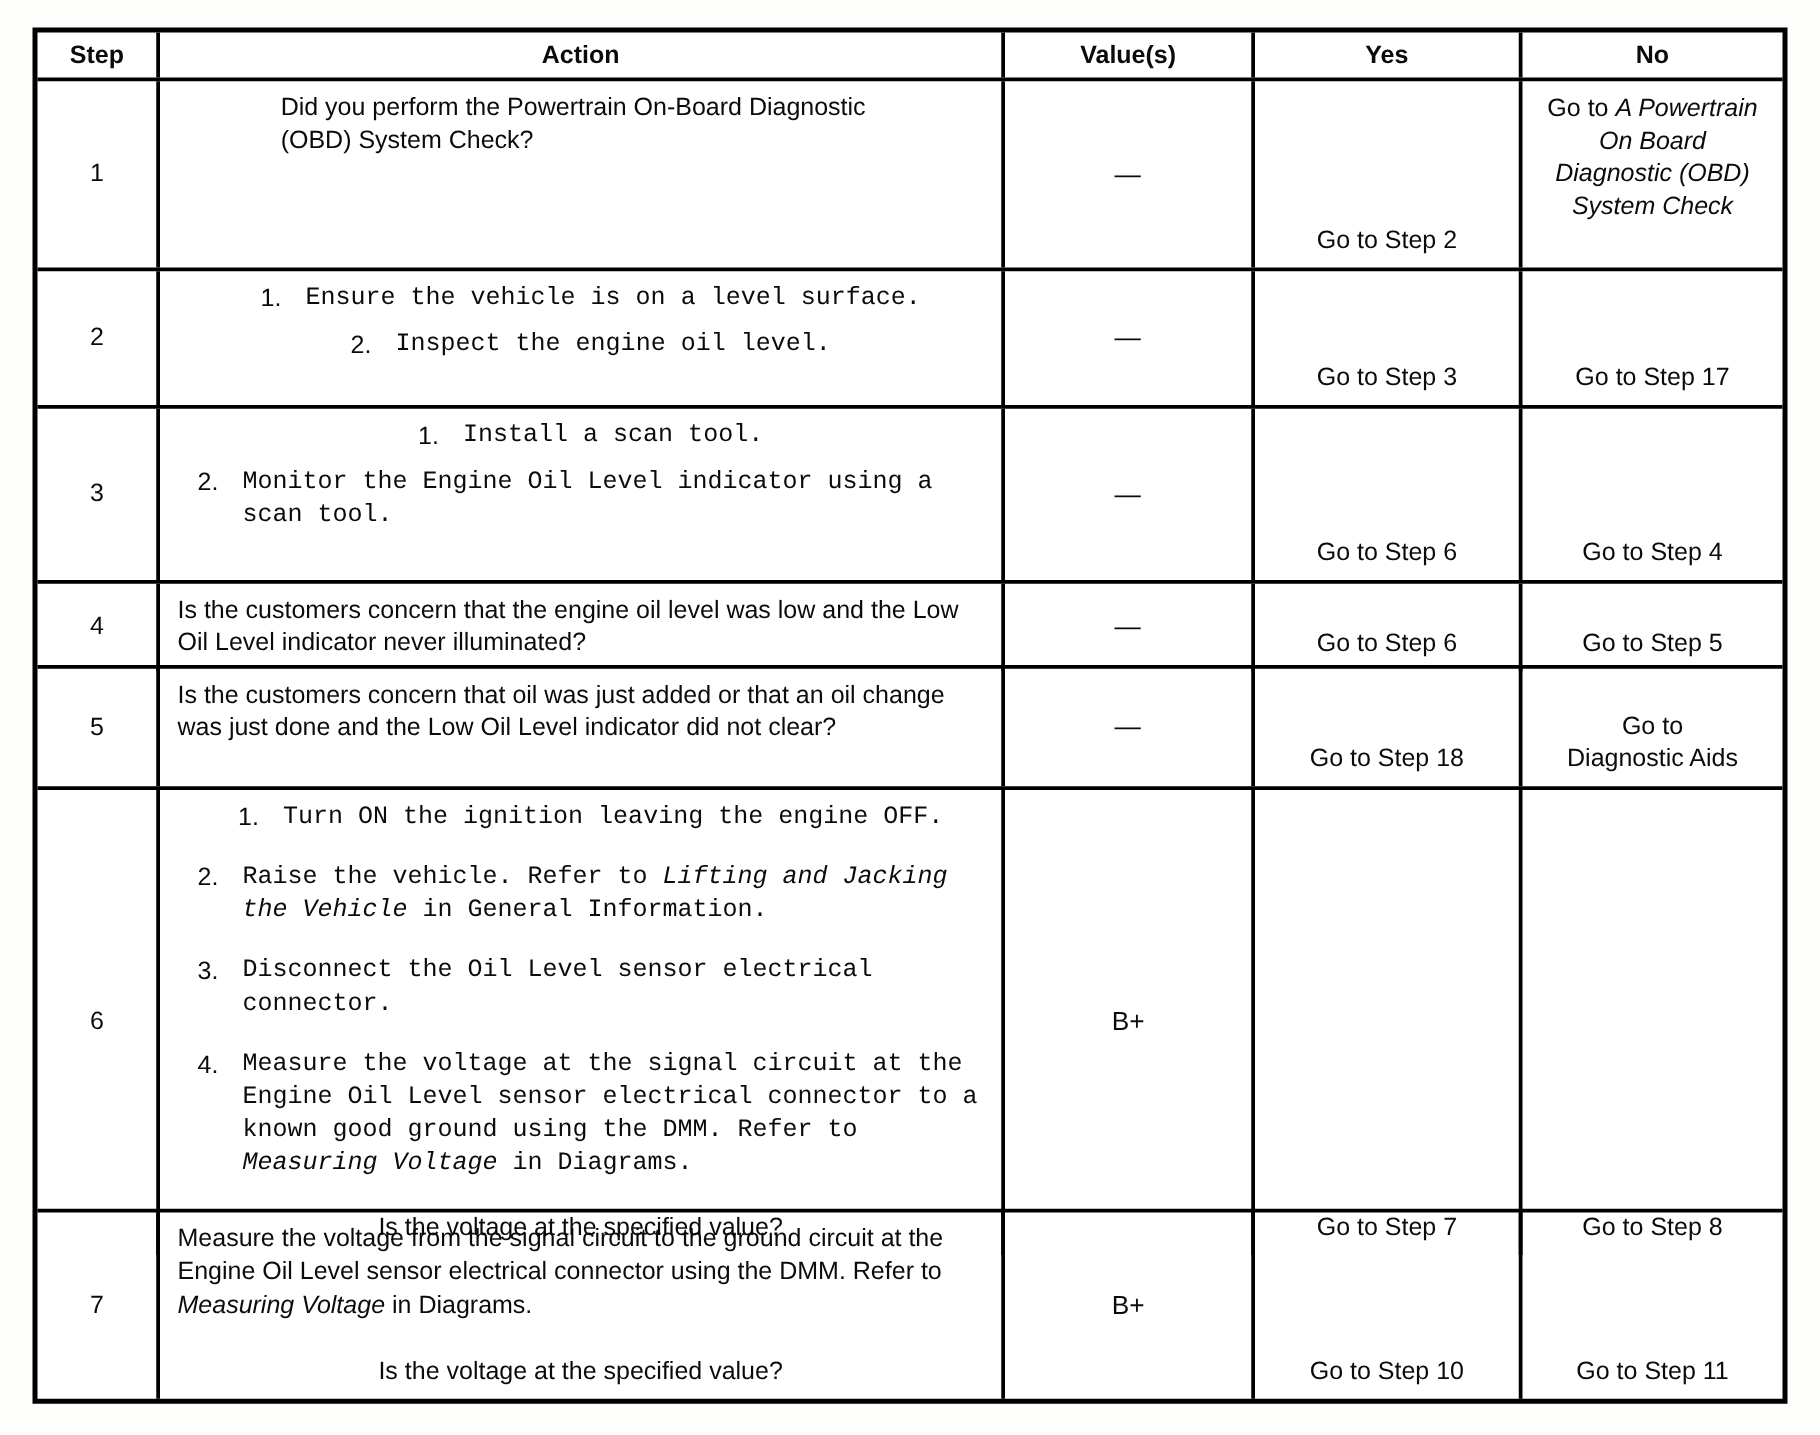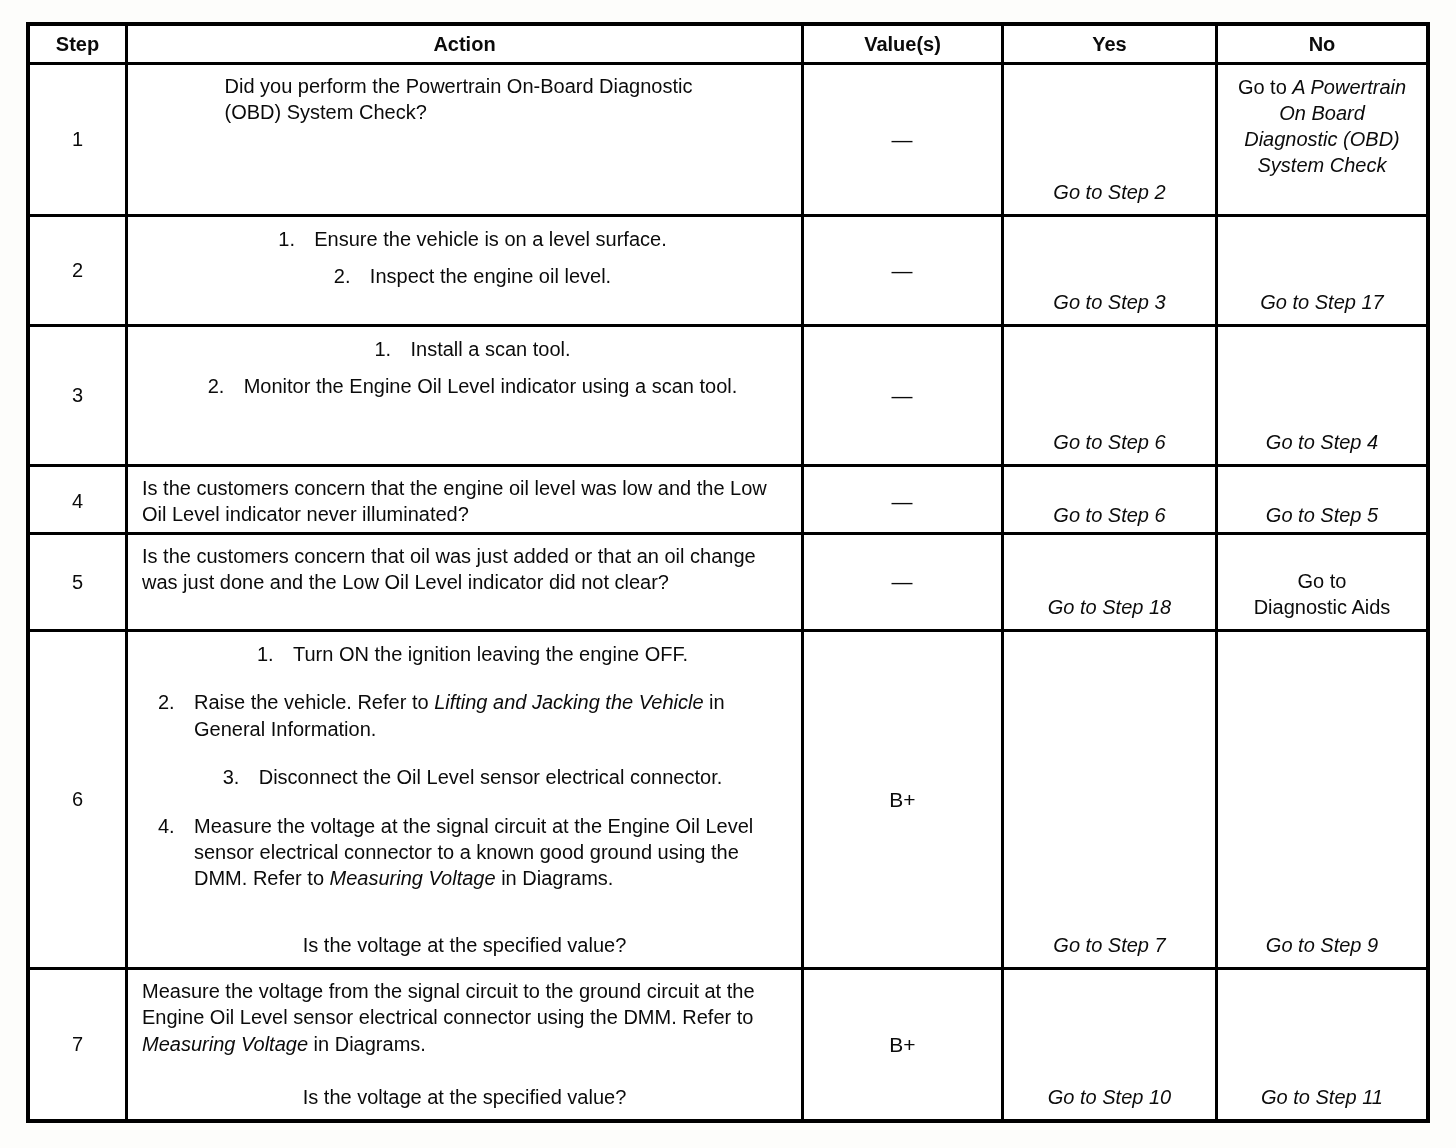--- a/index.html
+++ b/index.html
@@ -48,38 +48,38 @@
   .c-action {
     display: flex; flex-direction: column;
     padding: 6px 14px 9px 12px;
     font-size: 20px; line-height: 1.32;
   }
   .para { margin: 2px 0 0 2px; }
   .narrow { max-width: 480px; }
   .item { display: flex; margin: 3px 0 8px 18px; }
   .h6 .item { margin-bottom: 19px; }
   .item .num { flex: 0 0 36px; }
-  .item .itx { flex: 1; min-width: 0; }
+  .item .itx { flex: 1; min-width: 0; font-family: Liberation Mono, monospace; }
   .q { margin: auto 0 0 2px; padding-top: 5px; }
 
   .c-value {
     display: flex; align-items: center; justify-content: center;
     font-size: 21px;
   }
   .dash { letter-spacing: 1px; }
 
   .c-ans {
     display: flex; flex-direction: column;
     justify-content: flex-end; align-items: center;
     text-align: center;
     padding: 11px 8px 9px;
     font-size: 20px; line-height: 1.3;
   }
   .c-ans.top { justify-content: flex-start; padding-top: 9px; }
-  .goto { font-style: italic; }
+  .goto { }
   .it { font-style: italic; }
   .wrap-narrow { display: inline-block; max-width: 176px; }
   .line { display: block; }
 </style>
 </head>
 <body>
 
 <div class="page">
   <div class="diag-table">
 
@@ -221,21 +221,21 @@
           </div>
         <p class="q">Is the voltage at the specified value?</p>
       </div>
       <div class="cell c-value">
           <span>B+</span>
         </div>
       <div class="cell c-ans">
           <span class="goto">Go to Step 7</span>
         </div>
       <div class="cell c-ans">
-          <span class="goto">Go to Step 9</span>
+          <span class="goto">Go to Step 8</span>
         </div>
     </div>
 
     <div class="row h7">
       <div class="cell c-step">
           <span>7</span>
         </div>
       <div class="cell c-action">
         <p class="para"><span class="seg">Measure the voltage from the signal circuit to the ground circuit at the Engine Oil Level sensor electrical connector using the DMM. Refer to </span><span class="seg it">Measuring Voltage</span><span class="seg"> in Diagrams.</span></p>
         <p class="q">Is the voltage at the specified value?</p>

